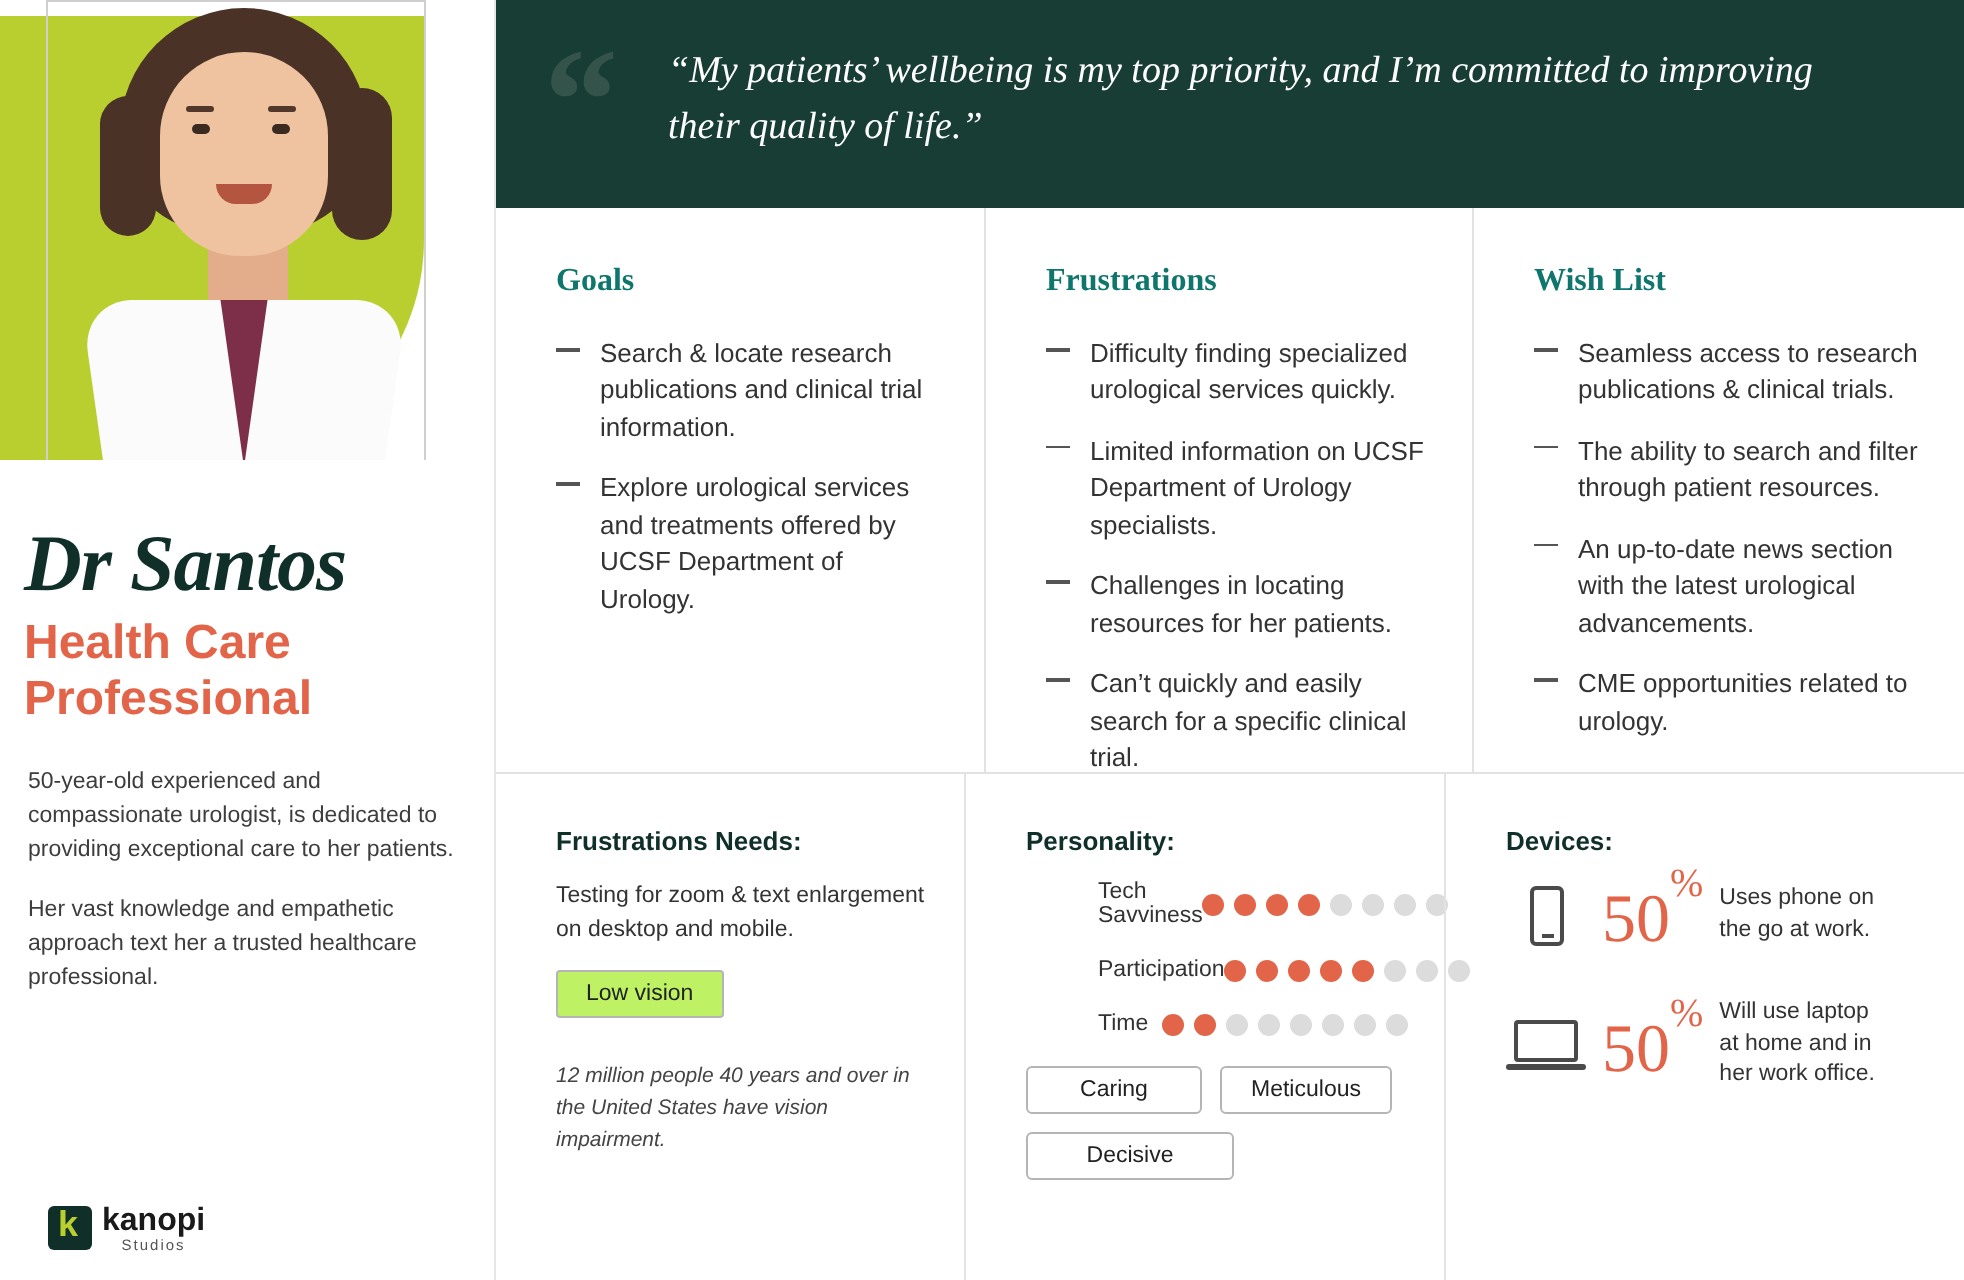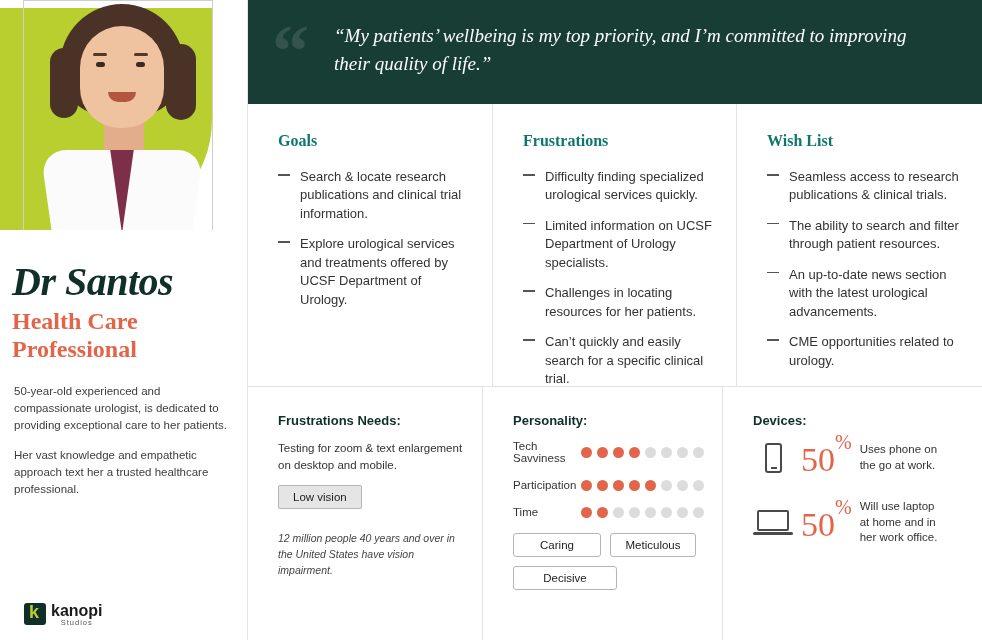--- a/index.html
+++ b/index.html
@@ -83,21 +83,21 @@
     clip-path: polygon(0 0, 100% 0, 62% 100%, 38% 100%);
   }
 
   .name {
     position:absolute; left:12px; top:258px;
     font-family:"Liberation Serif", serif;
     font-size:40px; font-weight:bold; color:#0f2f28; letter-spacing:-0.5px;font-style:italic;
   }
   .role {
     position:absolute; left:12px; top:308px;
-    font-family:Liberation Serif, serif;
+    font-family:Liberation Sans, sans-serif;
     font-size:24px; font-weight:bold; color:#e2654a; line-height:1.15;
     width:210px;
   }
   .bio {
     position:absolute; left:14px; top:383px; width:214px;
     font-size:11.5px; color:#3d3d3d; line-height:1.48;
   }
   .bio p { margin:0 0 13px 0; }
 
   .logo {
@@ -157,30 +157,30 @@
   .bcol.b1 { left:0; width:234px; }
   .bcol.b2 { left:234px; width:240px; border-left:1px solid #e2e2e2; }
   .bcol.b3 { left:474px; width:260px; border-left:1px solid #e2e2e2; }
   .bhead {
     font-size:13px; font-weight:bold; color:#0f2f28; margin:0 0 12px 0;
     font-family:"Liberation Sans", sans-serif;
   }
   .btext { font-size:11.5px; color:#333; line-height:1.45; margin:0 0 12px 0; }
   .pill {
     display:inline-block; border:1px solid #b5b5b5; border-radius:2px;
-    padding:5px 14px; font-size:11.5px; color:#222; background:#e5e5e5;
+    padding:5px 14px; font-size:11.5px; color:#222; background:#bef264;
   }
   .note {
     font-size:10.5px; font-style:italic; color:#444; line-height:1.5; margin-top:22px;
     width:185px;
   }
 
   
   .prow { display:flex; align-items:center; margin-bottom:15px; }
-  .plabel { width:92px; font-size:11.5px; color:#333; }
+  .plabel { width:92px; font-size:11.5px; color:#333;margin-left:36px; }
   .dots { display:flex; gap:5px; }
   .dot { width:11px; height:11px; border-radius:50%; background:#dcdcdc; }
   .dot.on { background:#e2654a; }
   .tagrow { display:flex; gap:9px; margin-bottom:9px; }
   .tag {
     border:1px solid #b5b5b5; border-radius:3px; padding:5px 0;
     font-size:11.5px; color:#222; background:#fff; text-align:center;
   }
   .tag.w1 { width:88px; }
   .tag.w2 { width:86px; }

